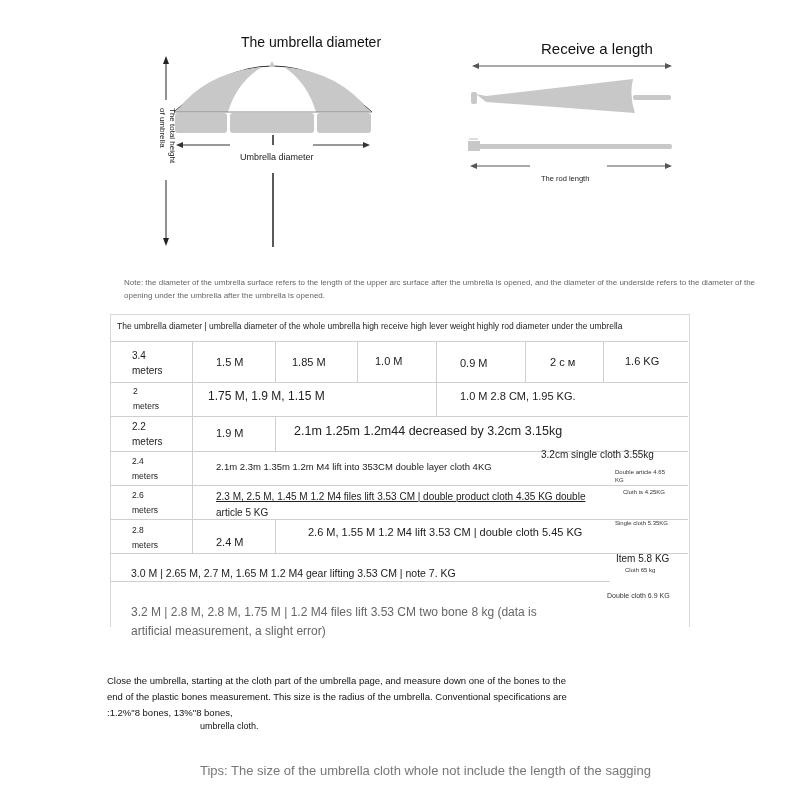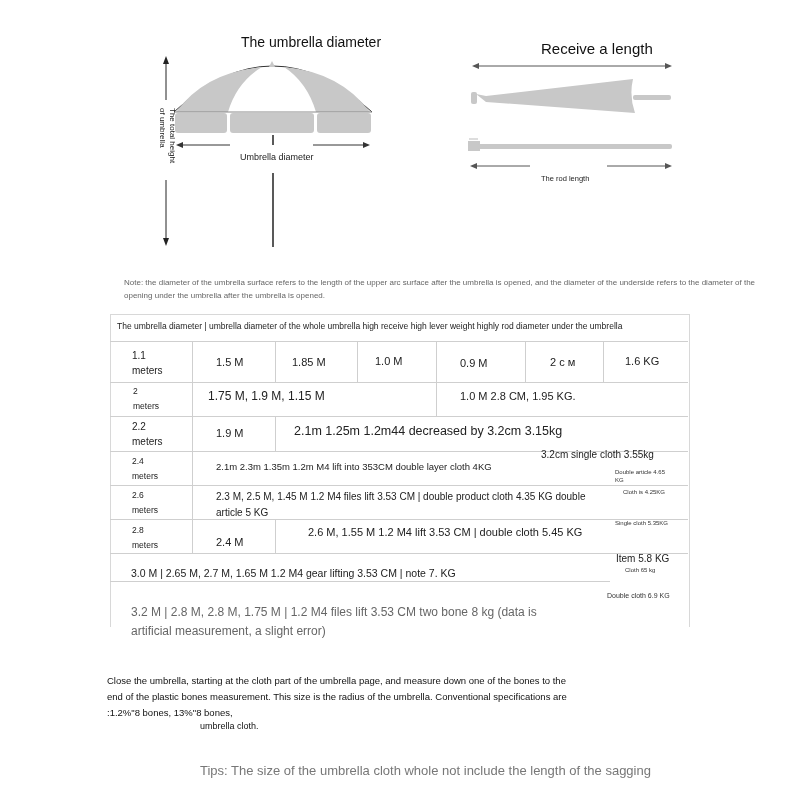--- a/index.html
+++ b/index.html
@@ -105,21 +105,21 @@
 <div class="vline" style="left:192px; top:341px; height:212px;"></div>
 <div class="vline" style="left:275px; top:341px; height:42px;"></div>
 <div class="vline" style="left:275px; top:416px; height:35px;"></div>
 <div class="vline" style="left:275px; top:519px; height:34px;"></div>
 <div class="vline" style="left:357px; top:341px; height:42px;"></div>
 <div class="vline" style="left:436px; top:341px; height:76px;"></div>
 <div class="vline" style="left:525px; top:341px; height:42px;"></div>
 <div class="vline" style="left:603px; top:341px; height:42px;"></div>
 
 <div class="rowlabel" style="left:132px; top:348px; font-size:10px;">
-  <div>1.1</div>
+  <div>3.4</div>
   <div>meters</div>
 </div>
 <div class="cell" style="left:216px; top:356px;">1.5 M</div>
 <div class="cell" style="left:292px; top:356px;">1.85 M</div>
 <div class="cell" style="left:375px; top:355px;">1.0 M</div>
 <div class="cell" style="left:460px; top:357px;">0.9 M</div>
 <div class="cell" style="left:550px; top:356px;">2 c м</div>
 <div class="cell" style="left:625px; top:355px;">1.6 KG</div>
 
 <div class="rowlabel" style="left:133px; top:384px; font-size:8.5px;">
@@ -140,21 +140,21 @@
   <div>2.4</div>
   <div>meters</div>
 </div>
 <div class="cell" style="left:216px; top:461px; font-size:9.5px;">2.1m 2.3m 1.35m 1.2m M4 lift into 353CM double layer cloth 4KG</div>
 <div class="cell" style="left:541px; top:449px; font-size:10px;">3.2cm single cloth 3.55kg</div>
 
 <div class="rowlabel" style="left:132px; top:488px; font-size:8.5px;">
   <div>2.6</div>
   <div>meters</div>
 </div>
-<div class="cell" style="left:216px; top:491px; font-size:10px;">2.3 M, 2.5 M, 1.45 M 1.2 M4 files lift 3.53 CM | double product cloth 4.35 KG double</div>
+<div class="cell" style="left:216px; top:491px; font-size:10px;text-decoration:underline;">2.3 M, 2.5 M, 1.45 M 1.2 M4 files lift 3.53 CM | double product cloth 4.35 KG double</div>
 <div class="cell" style="left:216px; top:507px; font-size:10px;">article 5 KG</div>
 
 <div class="rowlabel" style="left:132px; top:523px; font-size:8.5px;">
   <div>2.8</div>
   <div>meters</div>
 </div>
 <div class="cell" style="left:216px; top:536px;">2.4 M</div>
 <div class="cell" style="left:308px; top:526px;">2.6 M, 1.55 M 1.2 M4 lift 3.53 CM | double cloth 5.45 KG</div>
 
 <div class="cell" style="left:131px; top:567px; font-size:10.5px;">3.0 M | 2.65 M, 2.7 M, 1.65 M 1.2 M4 gear lifting 3.53 CM | note 7. KG</div>

